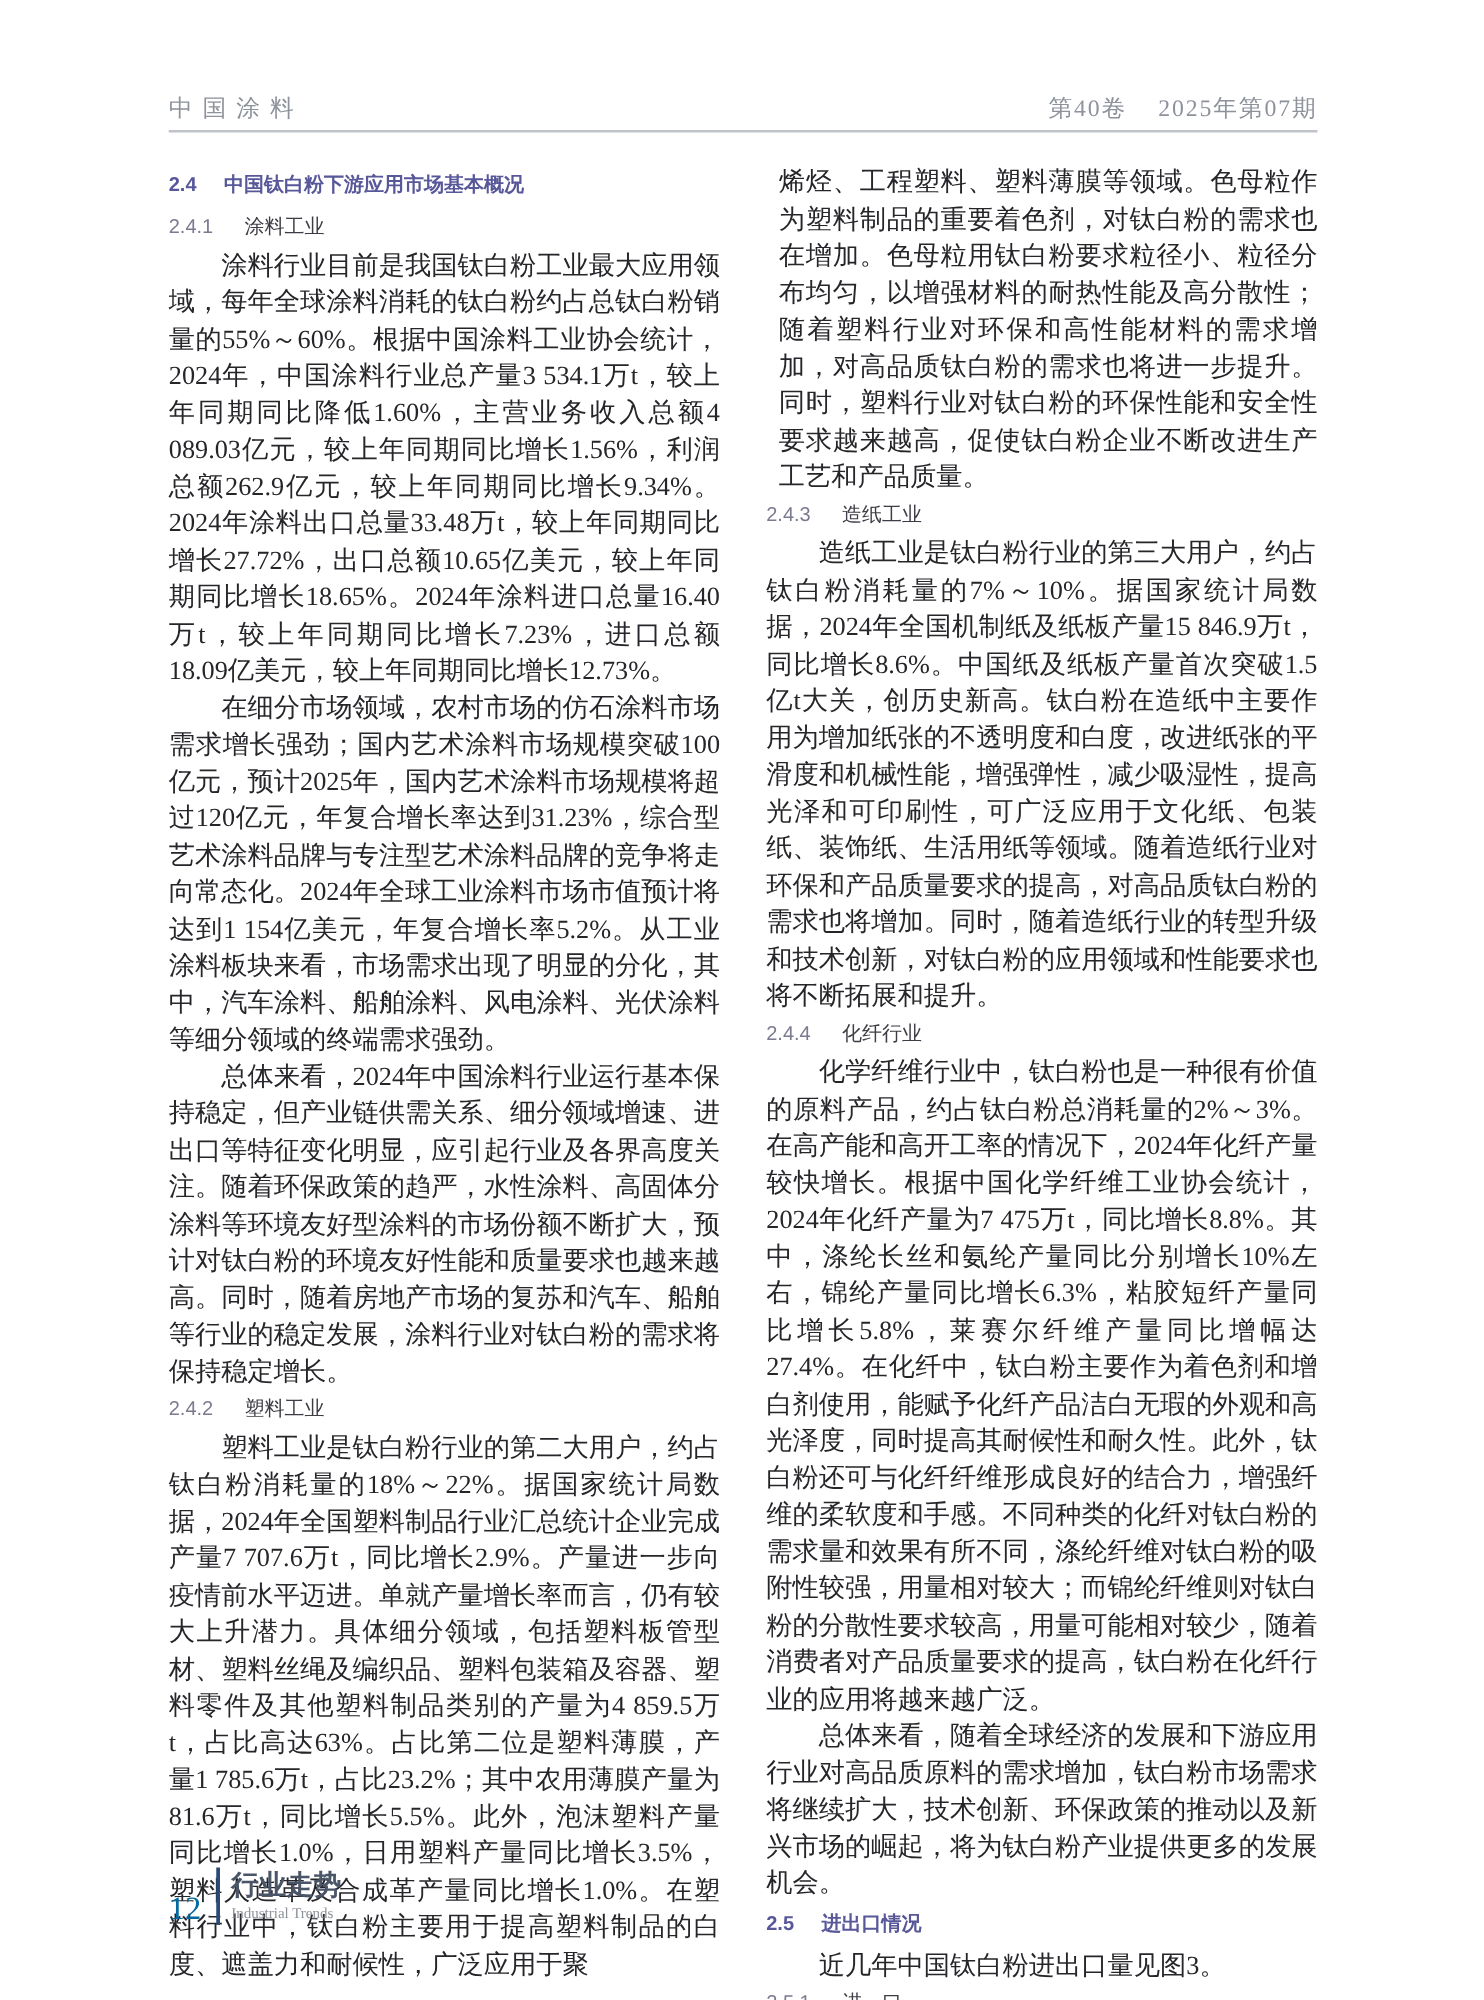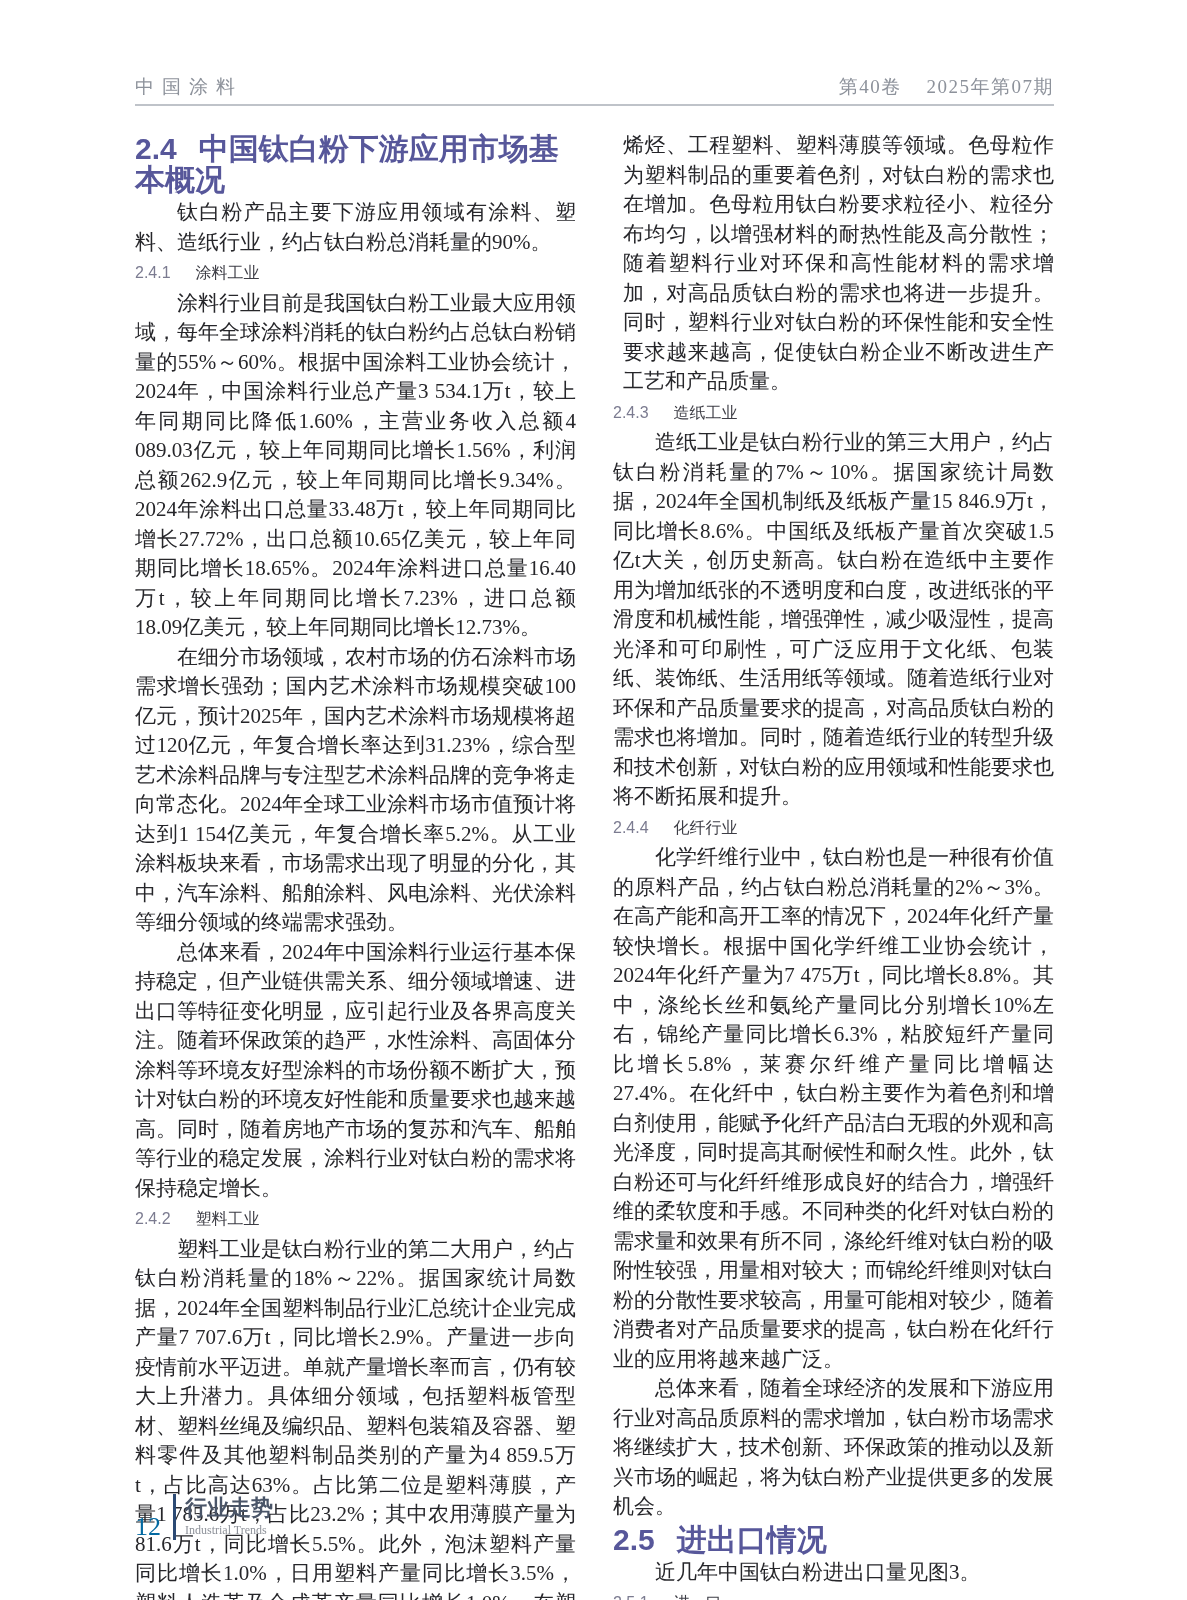--- a/index.html
+++ b/index.html
@@ -26,21 +26,21 @@
     display:flex; gap:37px;
   }
   .col { width:441px; }
   p.body {
     margin:0; font-size:21px; line-height:29.5px; text-align:justify;
     color:#26262a; text-indent:2em;
   }
   p.body.noindent { text-indent:0;margin-left:10px; }
   h2.sec {
     margin:2px 0 3px 0; font-family:"Liberation Sans","DejaVu Sans",sans-serif;
-    font-weight:bold; font-size:30px; line-height:31px; color:#57579a;
+    font-weight:bold; font-size:16px; line-height:31px; color:#57579a;
   }
   h2.sec .num { margin-right:22px; }
   h3.sub {
     margin:1px 0; font-family:"Liberation Sans","DejaVu Sans",sans-serif;
     font-weight:400; font-size:16px; line-height:29.5px; color:#3d3d45;
   }
   h3.sub .num { color:#7b7b90; margin-right:25px; }
   
   .pagefoot {
     position:absolute; left:135px; top:1494px;
@@ -73,21 +73,20 @@
     </span>
   </div>
   <div class="head-rule"></div>
 
   <div class="columns">
 
     <section class="col">
       <h2 class="sec">
         <span class="num">2.4</span><span>中国钛白粉下游应用市场基本概况</span>
       </h2>
-      <p class="body">钛白粉产品主要下游应用领域有涂料、塑料、造纸行业，约占钛白粉总消耗量的90%。</p>
       <h3 class="sub">
         <span class="num">2.4.1</span><span>涂料工业</span>
       </h3>
       <p class="body">涂料行业目前是我国钛白粉工业最大应用领域，每年全球涂料消耗的钛白粉约占总钛白粉销量的55%～60%。根据中国涂料工业协会统计，2024年，中国涂料行业总产量3 534.1万t，较上年同期同比降低1.60%，主营业务收入总额4 089.03亿元，较上年同期同比增长1.56%，利润总额262.9亿元，较上年同期同比增长9.34%。2024年涂料出口总量33.48万t，较上年同期同比增长27.72%，出口总额10.65亿美元，较上年同期同比增长18.65%。2024年涂料进口总量16.40万t，较上年同期同比增长7.23%，进口总额18.09亿美元，较上年同期同比增长12.73%。</p>
       <p class="body">在细分市场领域，农村市场的仿石涂料市场需求增长强劲；国内艺术涂料市场规模突破100亿元，预计2025年，国内艺术涂料市场规模将超过120亿元，年复合增长率达到31.23%，综合型艺术涂料品牌与专注型艺术涂料品牌的竞争将走向常态化。2024年全球工业涂料市场市值预计将达到1 154亿美元，年复合增长率5.2%。从工业涂料板块来看，市场需求出现了明显的分化，其中，汽车涂料、船舶涂料、风电涂料、光伏涂料等细分领域的终端需求强劲。</p>
       <p class="body">总体来看，2024年中国涂料行业运行基本保持稳定，但产业链供需关系、细分领域增速、进出口等特征变化明显，应引起行业及各界高度关注。随着环保政策的趋严，水性涂料、高固体分涂料等环境友好型涂料的市场份额不断扩大，预计对钛白粉的环境友好性能和质量要求也越来越高。同时，随着房地产市场的复苏和汽车、船舶等行业的稳定发展，涂料行业对钛白粉的需求将保持稳定增长。</p>
       <h3 class="sub">
         <span class="num">2.4.2</span><span>塑料工业</span>
       </h3>
       <p class="body">塑料工业是钛白粉行业的第二大用户，约占钛白粉消耗量的18%～22%。据国家统计局数据，2024年全国塑料制品行业汇总统计企业完成产量7 707.6万t，同比增长2.9%。产量进一步向疫情前水平迈进。单就产量增长率而言，仍有较大上升潜力。具体细分领域，包括塑料板管型材、塑料丝绳及编织品、塑料包装箱及容器、塑料零件及其他塑料制品类别的产量为4 859.5万t，占比高达63%。占比第二位是塑料薄膜，产量1 785.6万t，占比23.2%；其中农用薄膜产量为81.6万t，同比增长5.5%。此外，泡沫塑料产量同比增长1.0%，日用塑料产量同比增长3.5%，塑料人造革及合成革产量同比增长1.0%。在塑料行业中，钛白粉主要用于提高塑料制品的白度、遮盖力和耐候性，广泛应用于聚</p>

